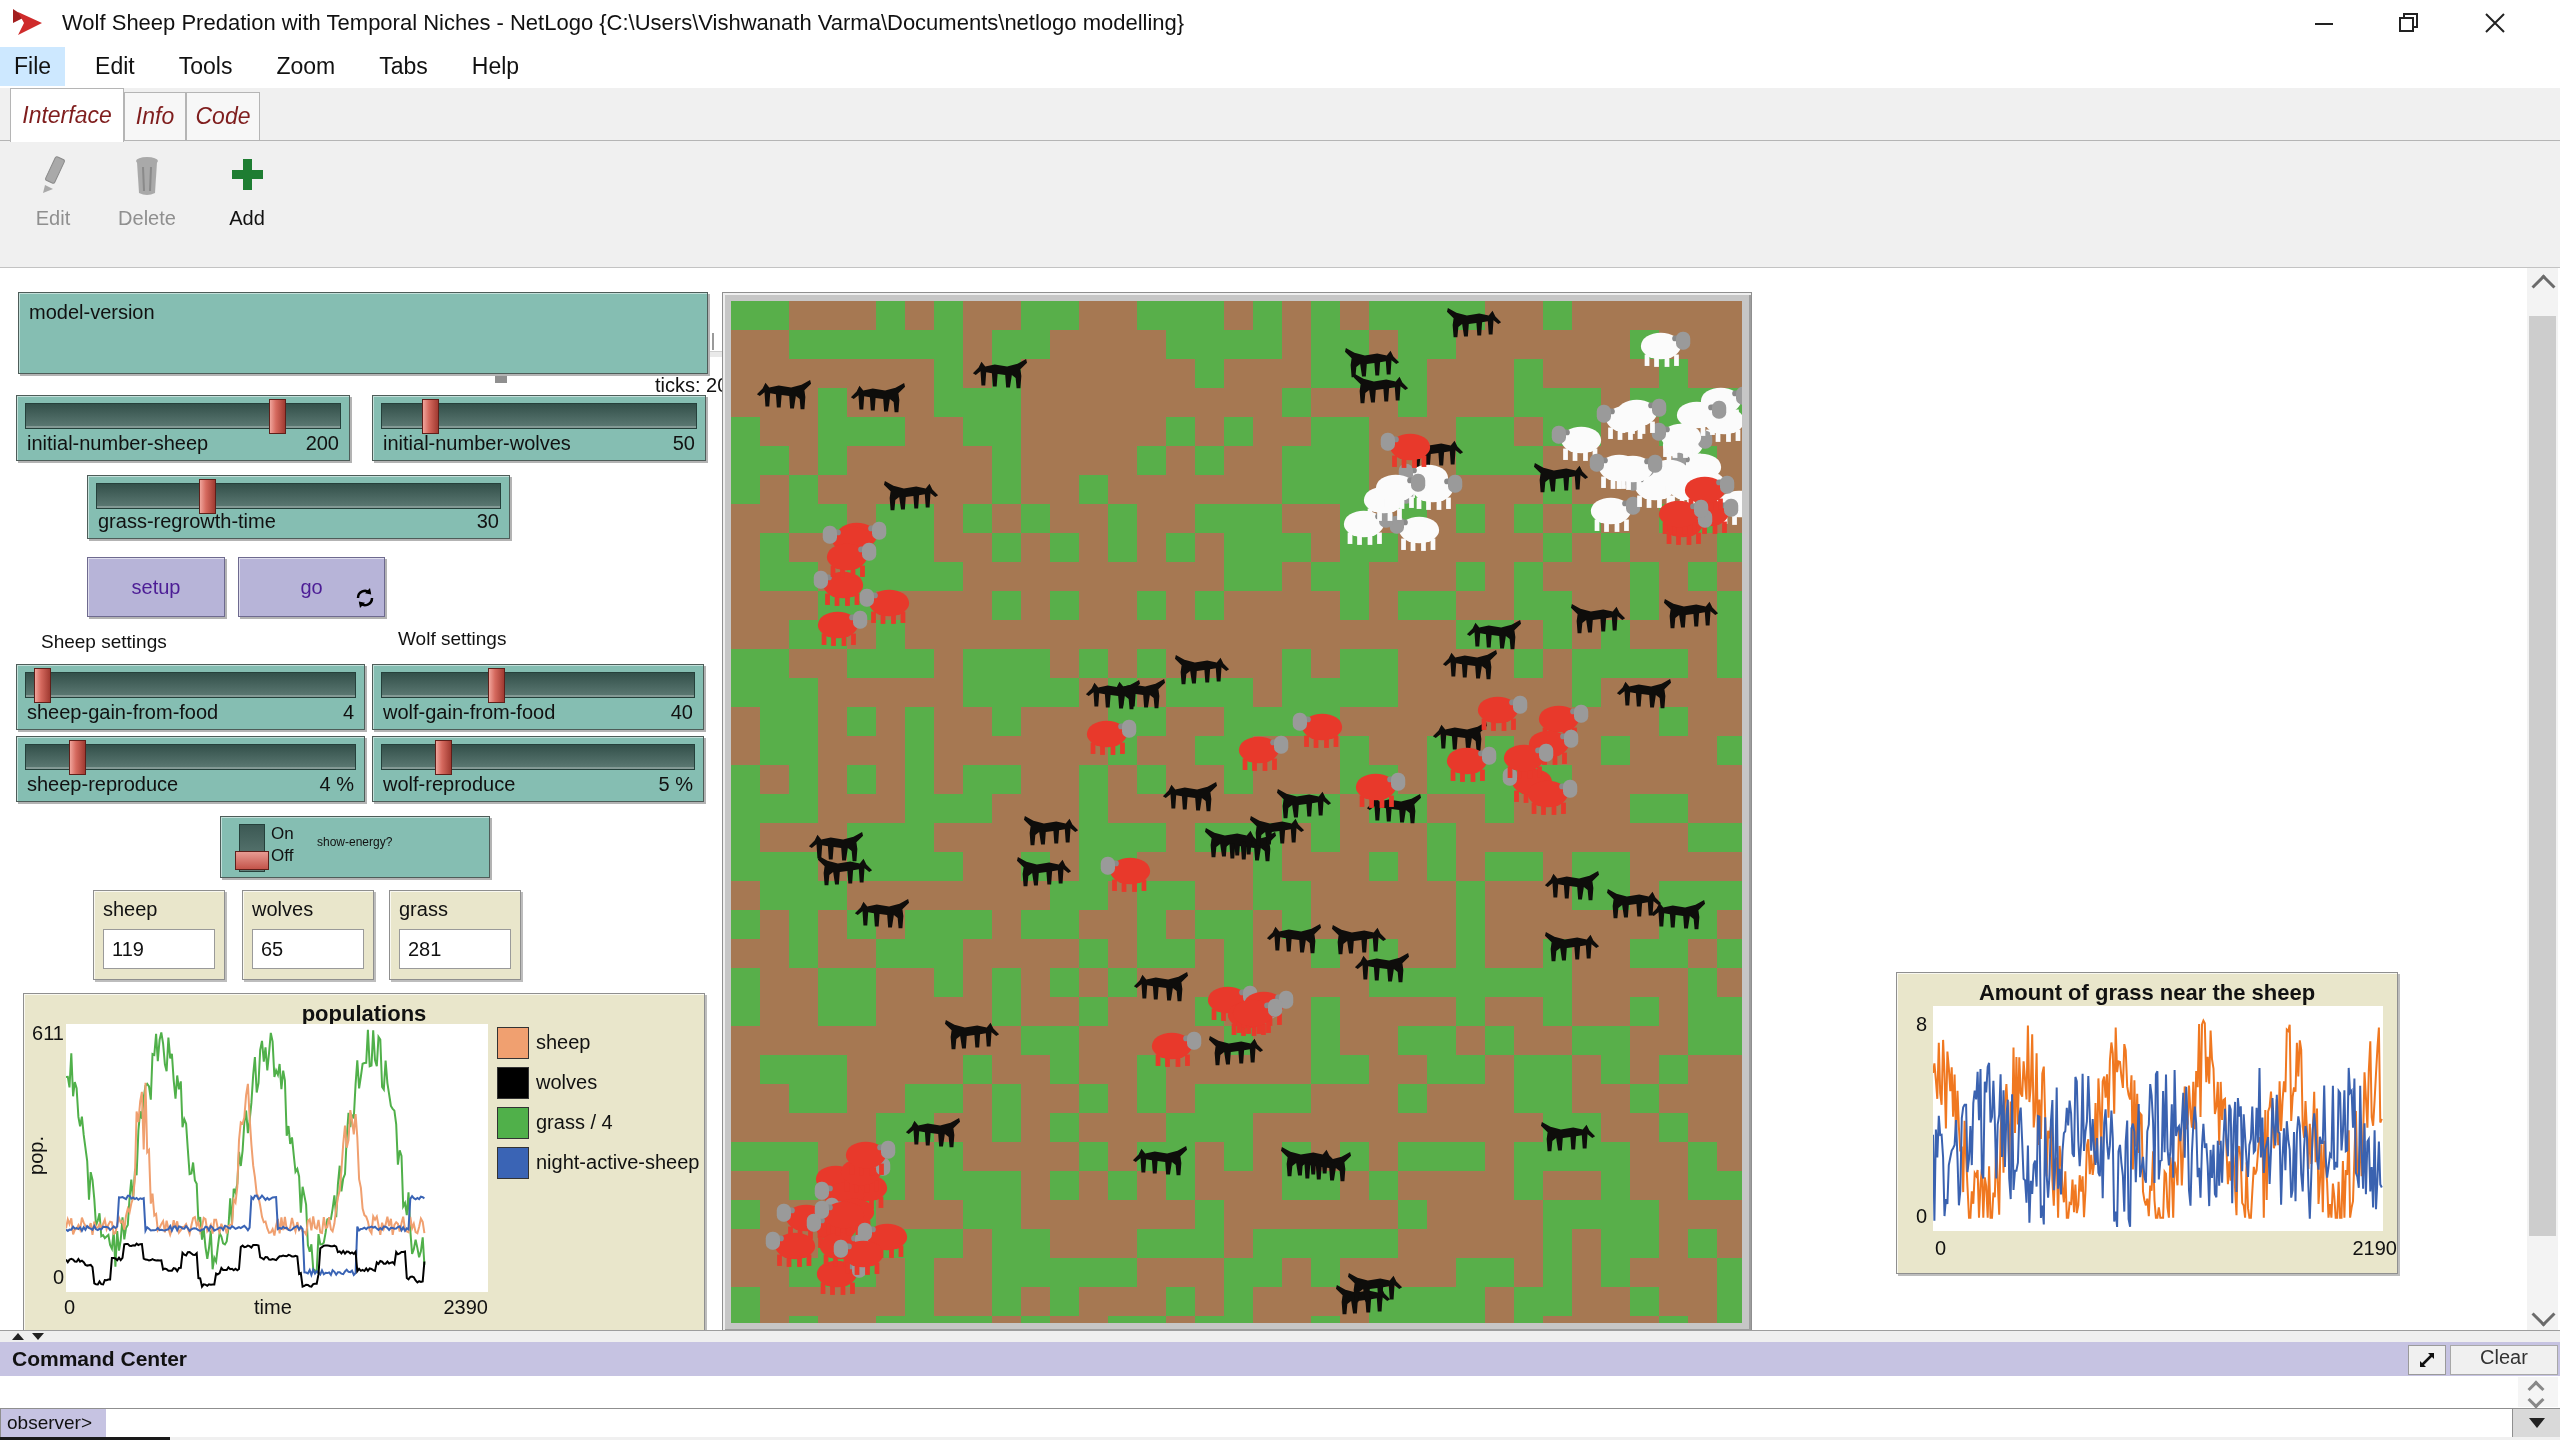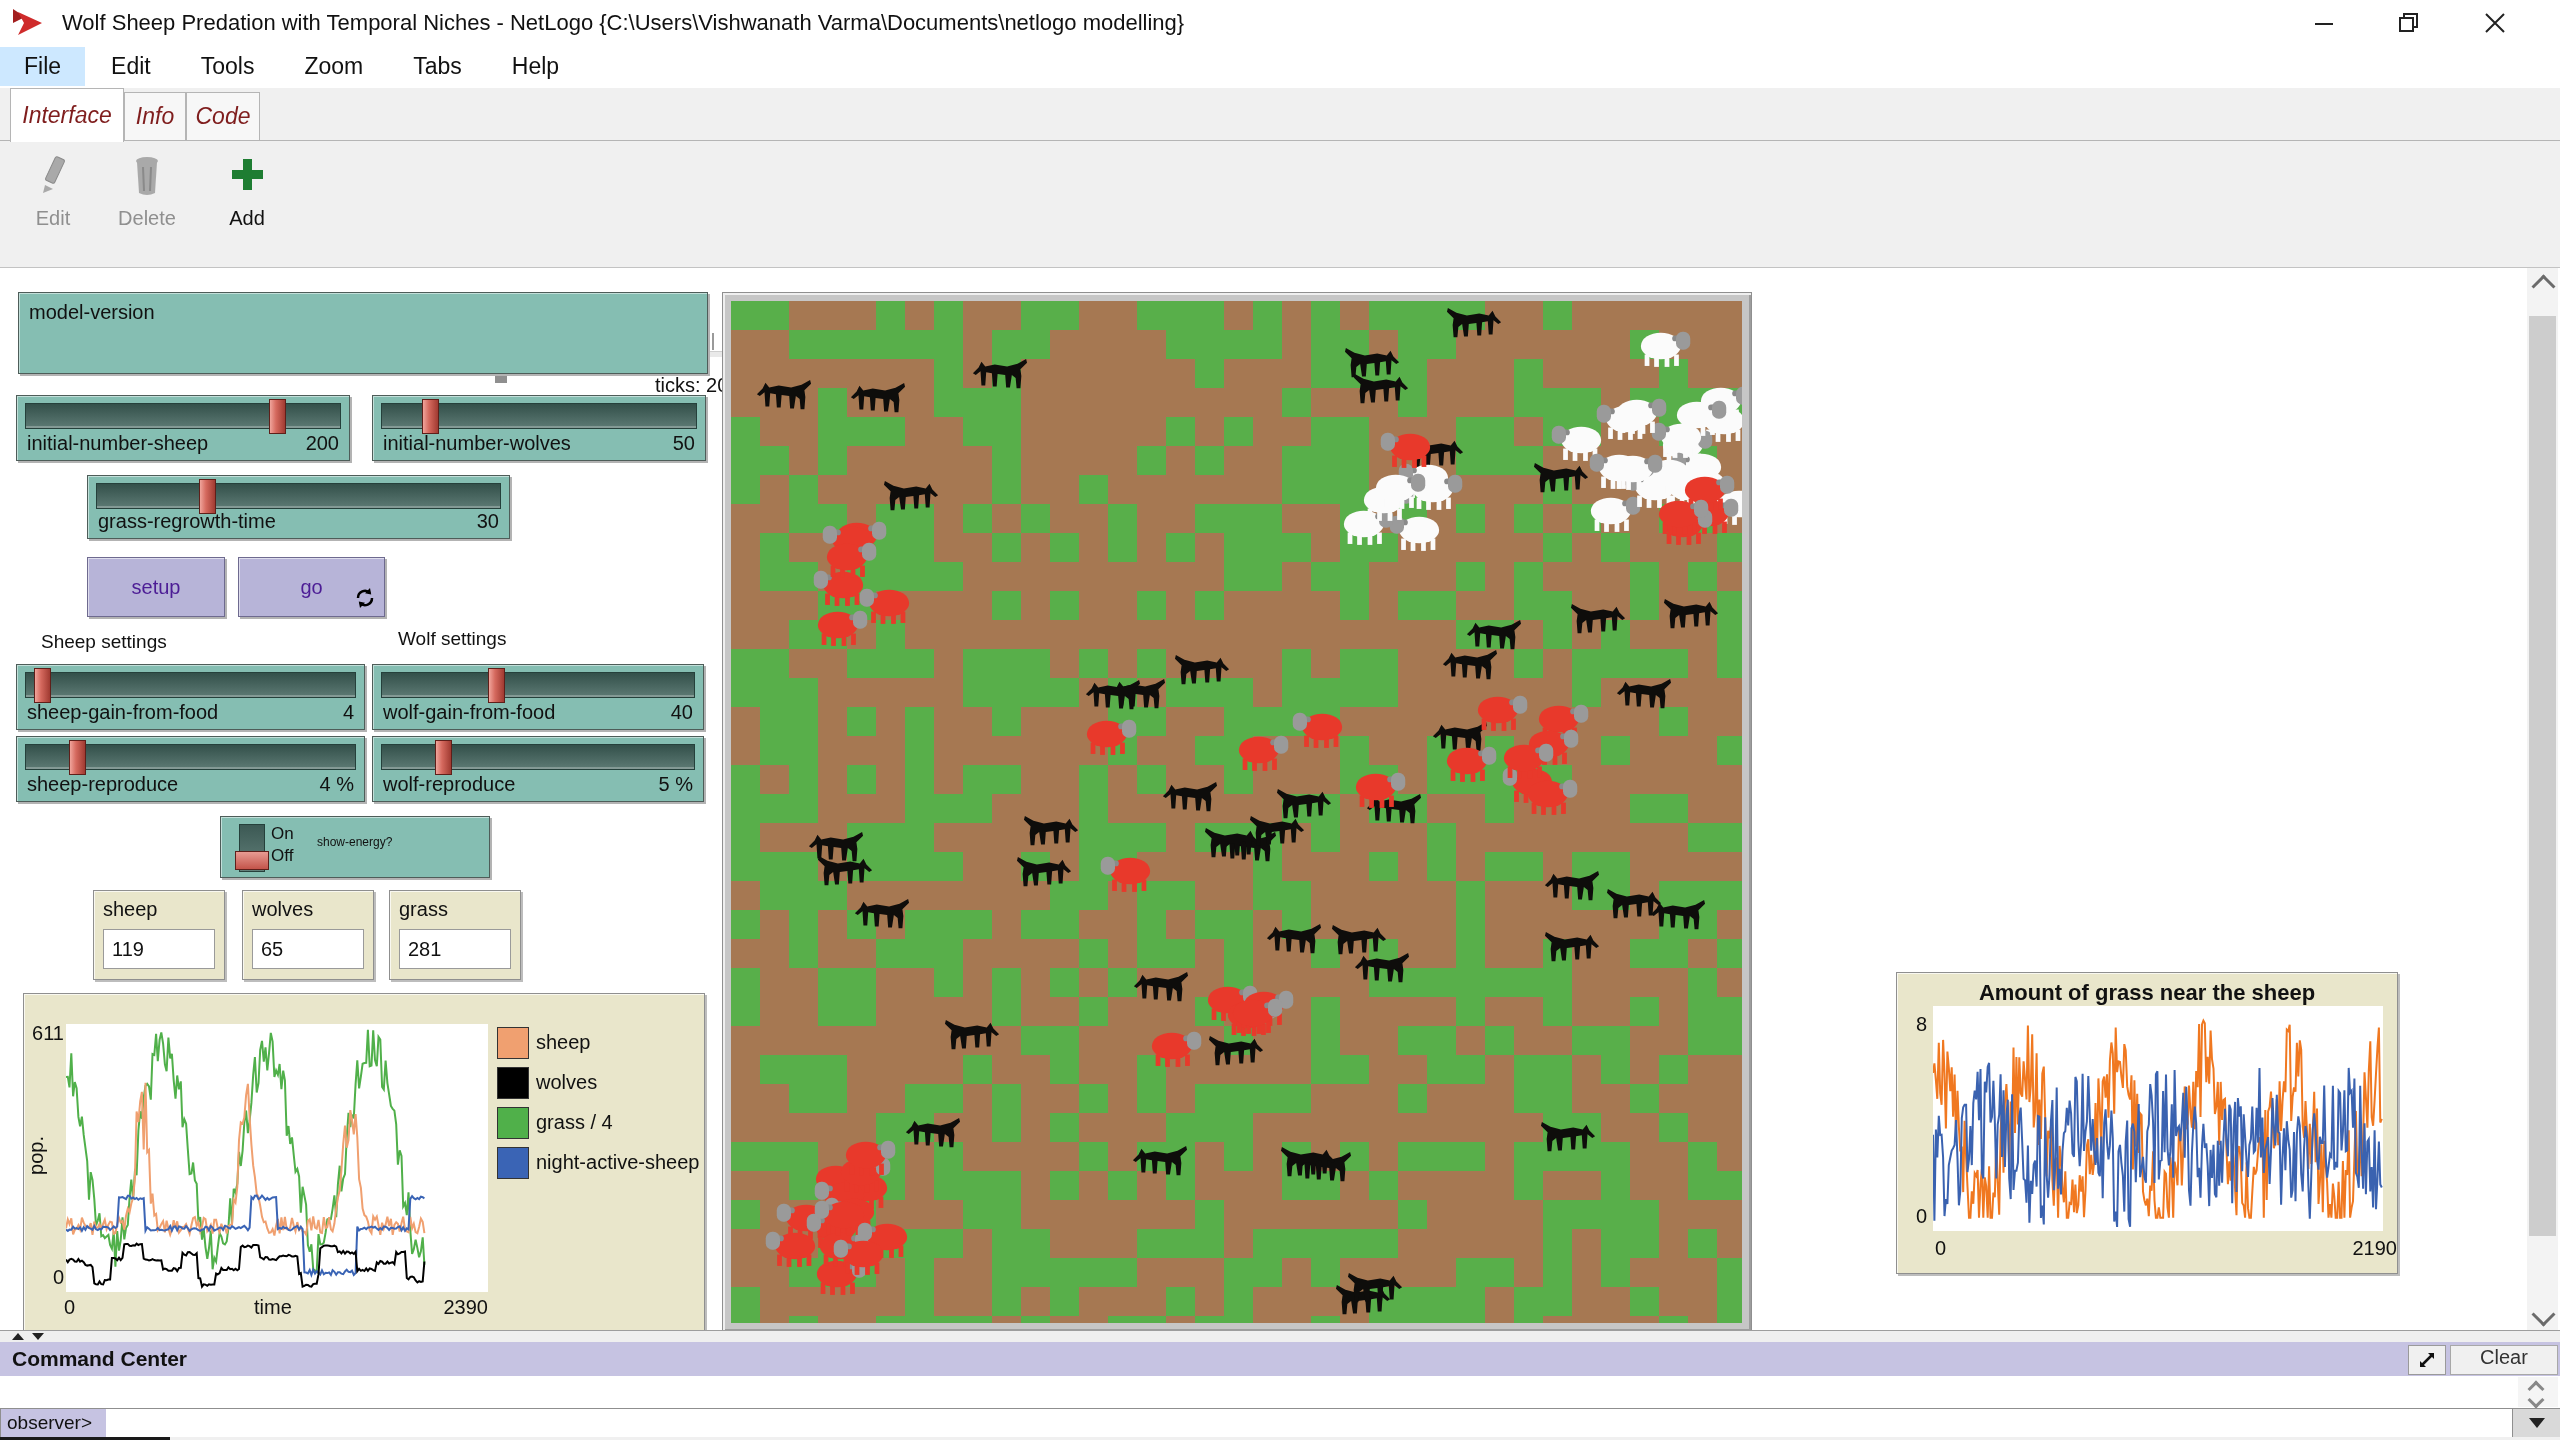--- a/index.html
+++ b/index.html
@@ -4,21 +4,21 @@
 <style>
   html,body{margin:0;padding:0;width:2560px;height:1440px;background:#ffffff;
     font-family:"Liberation Sans",sans-serif;overflow:hidden;position:relative;}
   .abs{position:absolute;}
   
   #titlebar{left:0;top:0;width:2560px;height:45px;background:#ffffff;}
   #app-title{left:62px;top:10px;font-size:22px;color:#111;white-space:nowrap;}
   .win-btn{top:0;width:72px;height:45px;display:flex;align-items:center;justify-content:center;}
   
   #menubar{left:0;top:45px;width:2560px;height:43px;background:#ffffff;display:flex;align-items:center;}
-  .menu-item{font-size:23px;color:#111;padding:6px 24px;margin-right:2px;}
+  .menu-item{font-size:23px;color:#111;padding:6px 14px;margin-right:16px;}
   .menu-item.active{background:#cde8ff;}
   
   #tabbar{left:0;top:88px;width:2560px;height:52px;background:#f0f0f0;border-bottom:1px solid #b5b5b5;}
   .tab{position:absolute;top:4px;height:47px;background:#f7f7f7;border:1px solid #b5b5b5;border-bottom:none;
        display:flex;align-items:center;justify-content:center;font-size:23px;color:#7f1d1d;font-style:italic;}
   .tab.active{top:0;height:53px;background:#ffffff;z-index:2;}
   
   #toolbar{left:0;top:141px;width:2560px;height:126px;background:#f0f0f0;border-bottom:1px solid #c3c3c3;}
   .tool{position:absolute;text-align:center;}
   .tool .tool-label{font-size:20px;margin-top:6px;}
@@ -290,20 +290,21 @@
 <div class="abs nl-monitor" style="left:242px;top:890px;width:130px;height:88px">
   <div class="mon-label">wolves</div>
   <div class="mon-value">65</div>
 </div>
 <div class="abs nl-monitor" style="left:389px;top:890px;width:130px;height:88px">
   <div class="mon-label">grass</div>
   <div class="mon-value">281</div>
 </div>
 
 <div class="abs nl-plot" style="left:23px;top:993px;width:680px;height:336px">
+  <div class="plot-title">populations</div>
   <div class="plot-area" style="left:42px;top:30px;width:422px;height:268px">
     <svg id="pop-svg" width="422" height="268" viewBox="0 0 422 268">
         <polyline points="0.0,53.1 1.8,52.8 3.5,63.4 5.3,29.4 7.1,72.3 8.8,58.0 10.6,64.2 12.4,92.9 14.1,102.3 15.9,92.7 17.7,110.9 19.4,123.6 21.2,137.2 23.0,175.8 24.7,148.1 26.5,156.0 28.3,175.2 30.0,201.4 31.8,196.5 33.5,189.3 35.3,212.3 37.1,211.2 38.8,214.1 40.6,212.5 42.4,211.0 44.1,220.9 45.9,224.7 47.7,207.6 49.4,242.6 51.2,207.0 53.0,226.6 54.7,216.3 56.5,193.3 58.3,215.4 60.0,204.1 61.8,200.9 63.6,173.6 65.3,155.5 67.1,175.3 68.9,147.7 70.6,151.1 72.4,106.5 74.2,87.3 75.9,94.7 77.7,73.6 79.5,61.8 81.2,59.8 83.0,62.4 84.8,75.7 86.5,30.1 88.3,31.0 90.1,9.9 91.8,37.2 93.6,15.7 95.3,8.5 97.1,19.5 98.9,40.3 100.6,47.3 102.4,13.6 104.2,34.4 105.9,29.9 107.7,56.5 109.5,74.6 111.2,51.5 113.0,65.3 114.8,57.4 116.5,103.3 118.3,95.2 120.1,99.7 121.8,125.0 123.6,150.2 125.4,149.6 127.1,138.5 128.9,156.4 130.7,159.8 132.4,197.8 134.2,193.1 136.0,215.7 137.7,204.7 139.5,223.3 141.3,234.8 143.0,224.0 144.8,206.6 146.6,245.3 148.3,233.7 150.1,237.6 151.8,223.0 153.6,209.0 155.4,212.5 157.1,219.4 158.9,220.4 160.7,217.4 162.4,204.0 164.2,174.4 166.0,200.2 167.7,164.8 169.5,168.6 171.3,159.6 173.0,127.9 174.8,142.0 176.6,126.6 178.3,99.0 180.1,86.5 181.9,109.1 183.6,97.0 185.4,78.9 187.2,50.6 188.9,33.0 190.7,68.5 192.5,59.2 194.2,25.9 196.0,16.9 197.8,37.6 199.5,23.3 201.3,46.4 203.1,28.3 204.8,8.9 206.6,17.6 208.4,53.0 210.1,46.4 211.9,50.8 213.6,40.0 215.4,65.1 217.2,46.7 218.9,56.3 220.7,111.8 222.5,102.0 224.2,120.0 226.0,113.4 227.8,131.5 229.5,147.8 231.3,144.9 233.1,152.5 234.8,188.6 236.6,162.7 238.4,171.9 240.1,180.6 241.9,221.2 243.7,227.7 245.4,220.3 247.2,244.9 249.0,246.4 250.7,247.9 252.5,210.1 254.3,220.4 256.0,220.3 257.8,218.8 259.6,208.7 261.3,195.5 263.1,194.6 264.9,195.1 266.6,184.8 268.4,171.3 270.2,193.2 271.9,160.3 273.7,141.7 275.4,167.4 277.2,154.5 279.0,150.1 280.7,114.1 282.5,88.8 284.3,103.2 286.0,91.4 287.8,93.5 289.6,59.9 291.3,36.4 293.1,64.4 294.9,52.3 296.6,39.8 298.4,39.0 300.2,38.8 301.9,5.7 303.7,42.3 305.5,41.6 307.2,6.2 309.0,36.0 310.8,42.1 312.5,12.9 314.3,15.6 316.1,63.0 317.8,65.5 319.6,36.6 321.4,59.1 323.1,70.1 324.9,82.0 326.7,84.8 328.4,86.7 330.2,100.4 331.9,140.7 333.7,126.3 335.5,132.0 337.2,182.4 339.0,179.0 340.8,191.2 342.5,168.3 344.3,206.4 346.1,230.0 347.8,225.2 349.6,215.6 351.4,224.1 353.1,233.3 354.9,227.4 356.7,213.3 358.4,240.9 " fill="none" stroke="#50b04a" stroke-width="2"></polyline>
         <polyline points="0.0,204.3 1.8,195.5 3.5,200.2 5.3,194.3 7.1,210.4 8.8,205.8 10.6,204.6 12.4,201.1 14.1,205.4 15.9,193.6 17.7,198.7 19.4,202.0 21.2,202.9 23.0,204.0 24.7,199.1 26.5,210.9 28.3,197.6 30.0,203.7 31.8,203.6 33.5,199.9 35.3,204.3 37.1,200.0 38.8,195.7 40.6,205.1 42.4,200.6 44.1,197.7 45.9,198.3 47.7,209.8 49.4,209.1 51.2,200.6 53.0,193.9 54.7,198.6 56.5,197.1 58.3,205.6 60.0,192.0 61.8,184.7 63.6,188.2 65.3,179.5 67.1,174.0 68.9,153.9 70.6,87.5 72.4,98.0 74.2,77.4 75.9,67.9 77.7,125.4 79.5,58.8 81.2,128.2 83.0,126.0 84.8,179.6 86.5,169.6 88.3,191.5 90.1,190.0 91.8,206.4 93.6,204.0 95.3,200.2 97.1,197.1 98.9,208.3 100.6,196.7 102.4,204.6 104.2,210.6 105.9,205.5 107.7,196.2 109.5,204.4 111.2,197.3 113.0,208.6 114.8,206.3 116.5,203.0 118.3,202.7 120.1,200.2 121.8,204.7 123.6,209.8 125.4,201.2 127.1,194.1 128.9,193.0 130.7,201.7 132.4,198.1 134.2,207.5 136.0,202.7 137.7,194.0 139.5,195.2 141.3,207.0 143.0,204.1 144.8,200.8 146.6,209.6 148.3,195.7 150.1,195.7 151.8,204.1 153.6,208.3 155.4,199.7 157.1,205.4 158.9,202.5 160.7,209.4 162.4,202.1 164.2,200.8 166.0,200.3 167.7,175.6 169.5,178.6 171.3,163.0 173.0,116.2 174.8,98.4 176.6,99.7 178.3,93.6 180.1,71.1 181.9,59.9 183.6,93.1 185.4,120.5 187.2,141.7 188.9,153.2 190.7,169.8 192.5,173.0 194.2,181.8 196.0,192.8 197.8,198.2 199.5,197.6 201.3,204.4 203.1,208.9 204.8,208.4 206.6,205.1 208.4,211.6 210.1,201.7 211.9,194.8 213.6,209.3 215.4,193.3 217.2,206.0 218.9,193.0 220.7,205.1 222.5,205.5 224.2,203.8 226.0,193.9 227.8,201.9 229.5,207.2 231.3,198.1 233.1,205.8 234.8,203.2 236.6,207.4 238.4,207.7 240.1,210.6 241.9,197.1 243.7,195.4 245.4,206.4 247.2,192.4 249.0,203.6 250.7,204.7 252.5,196.0 254.3,208.5 256.0,209.0 257.8,193.2 259.6,204.0 261.3,203.0 263.1,193.2 264.9,205.4 266.6,207.4 268.4,199.5 270.2,184.5 271.9,173.8 273.7,166.4 275.4,146.5 277.2,120.2 279.0,101.6 280.7,123.7 282.5,116.2 284.3,86.1 286.0,95.9 287.8,110.4 289.6,90.1 291.3,113.3 293.1,155.1 294.9,163.9 296.6,184.6 298.4,191.1 300.2,192.7 301.9,197.4 303.7,206.3 305.5,209.2 307.2,192.3 309.0,195.7 310.8,192.5 312.5,201.1 314.3,210.9 316.1,198.7 317.8,204.9 319.6,200.7 321.4,192.8 323.1,202.1 324.9,194.8 326.7,210.8 328.4,200.9 330.2,198.3 331.9,199.8 333.7,207.5 335.5,199.2 337.2,192.7 339.0,205.7 340.8,207.4 342.5,208.2 344.3,192.8 346.1,204.3 347.8,199.8 349.6,208.1 351.4,209.2 353.1,203.0 354.9,194.5 356.7,197.8 358.4,209.2 " fill="none" stroke="#f0a070" stroke-width="2"></polyline>
         <polyline points="0.0,205.6 1.8,206.9 3.5,205.6 5.3,205.7 7.1,202.7 8.8,204.6 10.6,204.1 12.4,205.1 14.1,203.4 15.9,206.8 17.7,203.3 19.4,205.8 21.2,202.2 23.0,203.8 24.7,204.6 26.5,205.8 28.3,202.0 30.0,205.3 31.8,206.1 33.5,204.7 35.3,205.5 37.1,202.7 38.8,203.0 40.6,203.0 42.4,203.6 44.1,206.0 45.9,204.4 47.7,202.5 49.4,204.0 51.2,202.6 53.0,173.3 54.7,173.5 56.5,173.1 58.3,174.2 60.0,175.1 61.8,171.7 63.6,171.8 65.3,174.7 67.1,173.6 68.9,175.1 70.6,174.0 72.4,175.7 74.2,174.3 75.9,175.0 77.7,174.3 79.5,206.8 81.2,203.4 83.0,204.8 84.8,206.4 86.5,206.2 88.3,206.2 90.1,205.9 91.8,204.1 93.6,206.1 95.3,205.7 97.1,206.2 98.9,206.5 100.6,205.8 102.4,205.3 104.2,202.1 105.9,206.7 107.7,202.7 109.5,202.4 111.2,206.3 113.0,202.5 114.8,203.0 116.5,204.5 118.3,204.7 120.1,202.2 121.8,204.2 123.6,206.9 125.4,205.3 127.1,204.5 128.9,204.2 130.7,204.9 132.4,206.2 134.2,206.9 136.0,205.6 137.7,205.6 139.5,202.6 141.3,203.2 143.0,206.4 144.8,202.1 146.6,203.6 148.3,206.6 150.1,205.7 151.8,204.9 153.6,203.5 155.4,203.7 157.1,205.9 158.9,201.9 160.7,202.3 162.4,203.8 164.2,204.5 166.0,202.2 167.7,203.3 169.5,204.9 171.3,204.0 173.0,203.1 174.8,204.1 176.6,202.9 178.3,201.8 180.1,203.7 181.9,206.2 183.6,203.6 185.4,173.1 187.2,175.0 188.9,171.7 190.7,171.5 192.5,175.1 194.2,174.0 196.0,171.5 197.8,173.6 199.5,175.9 201.3,174.0 203.1,175.7 204.8,174.6 206.6,173.5 208.4,173.3 210.1,173.1 211.9,205.0 213.6,203.9 215.4,204.7 217.2,202.9 218.9,204.2 220.7,203.7 222.5,206.0 224.2,206.5 226.0,205.5 227.8,203.9 229.5,202.9 231.3,202.1 233.1,205.5 234.8,202.8 236.6,205.1 238.4,248.4 240.1,248.5 241.9,249.4 243.7,246.0 245.4,250.9 247.2,245.7 249.0,249.6 250.7,247.1 252.5,248.6 254.3,250.4 256.0,246.4 257.8,250.2 259.6,248.9 261.3,249.1 263.1,248.5 264.9,250.9 266.6,246.2 268.4,247.8 270.2,250.7 271.9,248.2 273.7,248.3 275.4,249.7 277.2,250.2 279.0,247.5 280.7,245.7 282.5,247.8 284.3,248.1 286.0,246.7 287.8,250.9 289.6,249.0 291.3,202.6 293.1,206.5 294.9,205.0 296.6,204.7 298.4,203.7 300.2,205.1 301.9,203.6 303.7,203.5 305.5,202.7 307.2,203.6 309.0,202.8 310.8,204.6 312.5,205.9 314.3,204.1 316.1,205.5 317.8,202.5 319.6,202.7 321.4,203.8 323.1,206.0 324.9,203.8 326.7,203.9 328.4,204.7 330.2,204.6 331.9,203.1 333.7,202.3 335.5,206.3 337.2,203.4 339.0,206.8 340.8,204.3 342.5,205.3 344.3,174.9 346.1,172.2 347.8,174.2 349.6,175.3 351.4,173.9 353.1,175.1 354.9,172.6 356.7,173.2 358.4,174.3 " fill="none" stroke="#3a64b5" stroke-width="2"></polyline>
         <polyline points="0.0,235.5 1.8,238.2 3.5,235.6 5.3,234.9 7.1,235.6 8.8,237.5 10.6,237.7 12.4,235.1 14.1,237.6 15.9,236.7 17.7,238.2 19.4,240.9 21.2,241.6 23.0,241.2 24.7,240.9 26.5,243.1 28.3,259.3 30.0,260.3 31.8,260.4 33.5,257.5 35.3,260.2 37.1,260.5 38.8,256.1 40.6,256.3 42.4,255.6 44.1,255.5 45.9,234.0 47.7,234.0 49.4,234.5 51.2,236.2 53.0,233.8 54.7,236.2 56.5,233.9 58.3,220.4 60.0,220.0 61.8,219.9 63.6,221.7 65.3,221.9 67.1,221.3 68.9,221.6 70.6,219.6 72.4,221.0 74.2,220.2 75.9,220.0 77.7,234.7 79.5,235.6 81.2,235.7 83.0,236.5 84.8,236.1 86.5,235.2 88.3,236.1 90.1,236.4 91.8,236.3 93.6,236.5 95.3,236.4 97.1,245.5 98.9,244.6 100.6,245.2 102.4,246.7 104.2,246.7 105.9,246.7 107.7,244.2 109.5,244.7 111.2,247.2 113.0,244.0 114.8,243.9 116.5,228.8 118.3,230.7 120.1,231.4 121.8,228.3 123.6,228.1 125.4,229.5 127.1,230.8 128.9,230.9 130.7,229.2 132.4,254.1 134.2,254.4 136.0,262.7 137.7,260.4 139.5,260.6 141.3,261.8 143.0,260.3 144.8,260.7 146.6,260.4 148.3,260.4 150.1,249.5 151.8,250.4 153.6,249.1 155.4,244.0 157.1,245.9 158.9,246.0 160.7,246.0 162.4,243.3 164.2,245.2 166.0,244.8 167.7,246.3 169.5,244.8 171.3,246.3 173.0,245.0 174.8,223.0 176.6,221.6 178.3,223.1 180.1,222.9 181.9,221.5 183.6,222.1 185.4,223.5 187.2,220.9 188.9,220.9 190.7,220.9 192.5,221.5 194.2,233.4 196.0,234.1 197.8,235.3 199.5,233.0 201.3,233.2 203.1,235.6 204.8,235.7 206.6,235.0 208.4,235.5 210.1,236.1 211.9,234.0 213.6,232.2 215.4,232.2 217.2,231.6 218.9,232.1 220.7,232.2 222.5,230.9 224.2,231.4 226.0,232.6 227.8,232.5 229.5,231.8 231.3,232.5 233.1,249.9 234.8,249.0 236.6,262.6 238.4,261.9 240.1,260.7 241.9,261.0 243.7,262.4 245.4,262.6 247.2,260.1 249.0,259.7 250.7,259.7 252.5,250.4 254.3,224.3 256.0,223.1 257.8,221.8 259.6,221.5 261.3,221.6 263.1,221.7 264.9,222.2 266.6,222.3 268.4,221.7 270.2,222.6 271.9,228.2 273.7,227.4 275.4,229.3 277.2,226.9 279.0,229.6 280.7,227.5 282.5,227.8 284.3,229.5 286.0,228.4 287.8,229.9 289.6,227.8 291.3,247.3 293.1,244.8 294.9,246.8 296.6,245.9 298.4,247.0 300.2,244.4 301.9,246.9 303.7,244.5 305.5,245.0 307.2,246.1 309.0,246.9 310.8,238.4 312.5,240.0 314.3,237.0 316.1,237.7 317.8,239.7 319.6,239.7 321.4,237.6 323.1,239.5 324.9,238.7 326.7,238.1 328.4,240.1 330.2,228.0 331.9,230.3 333.7,229.5 335.5,227.9 337.2,227.9 339.0,227.5 340.8,254.0 342.5,255.3 344.3,252.9 346.1,252.6 347.8,253.3 349.6,256.5 351.4,258.5 353.1,257.2 354.9,258.0 356.7,257.4 358.4,237.5 " fill="none" stroke="#000000" stroke-width="2"></polyline>
       </svg>
   </div>
   <div class="axis-lab" style="left:2px;top:28px;width:38px;text-align:right">611</div>
   <div class="axis-lab" style="left:2px;top:272px;width:38px;text-align:right">0</div>

